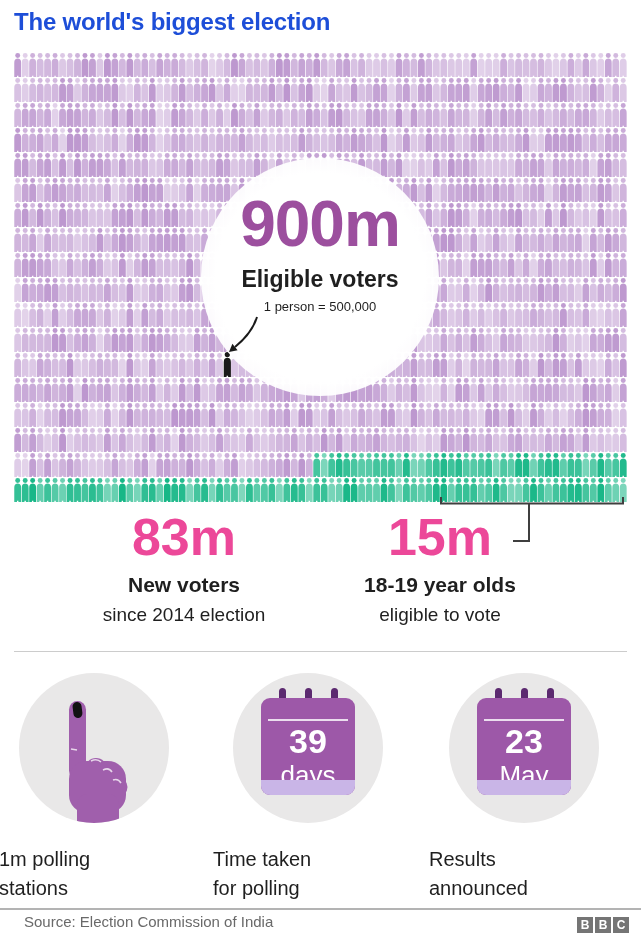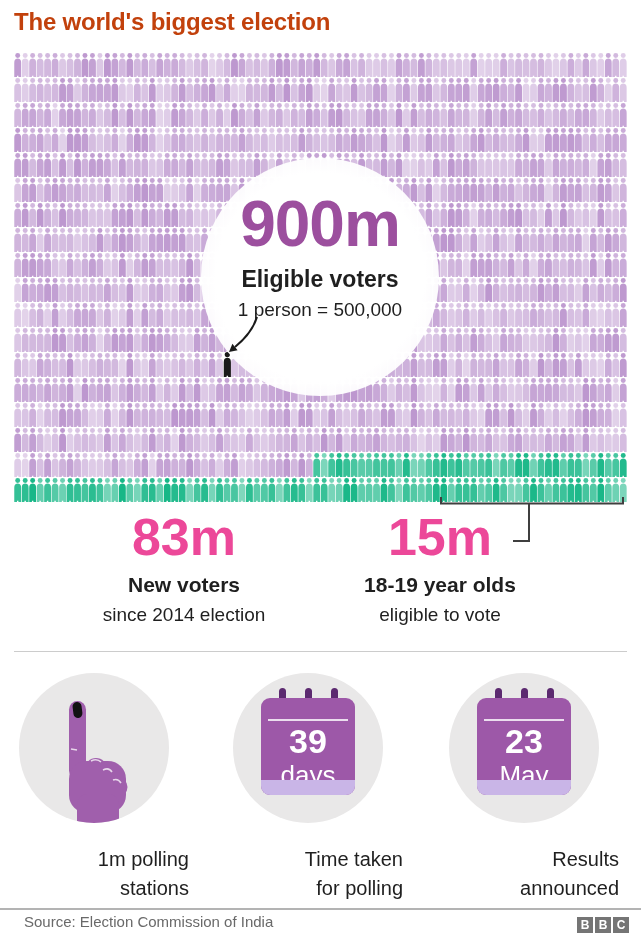--- a/index.html
+++ b/index.html
@@ -1,38 +1,38 @@
 <!DOCTYPE html>
 <html><head>
 <meta charset="utf-8">
 <style>
   html,body{margin:0;padding:0;}
   body{width:641px;height:934px;position:relative;background:#ffffff;
        font-family:"Liberation Sans",sans-serif;overflow:hidden;color:#1f1f1f;}
   .abs{position:absolute;}
-  #title{left:14px;top:8px;font-size:24px;font-weight:bold;color:#c2410c;letter-spacing:-0.2px;}
+  #title{left:14px;top:8px;font-size:24px;font-weight:bold;color:#1d4ed8;letter-spacing:-0.2px;}
   #pictogram{left:14px;top:53px;}
   #circle-overlay{left:201px;top:158px;width:238px;height:238px;border-radius:50%;
     background:radial-gradient(circle, rgba(255,255,255,1) 0%, rgba(255,255,255,1) 62%,
                rgba(255,255,255,0.9) 78%, rgba(255,255,255,0) 100%);}
   #big-value{left:170px;top:190px;width:300px;text-align:center;font-size:64px;font-weight:bold;
     color:#9c4f9e;letter-spacing:-1px;line-height:68px;}
   #big-label{left:170px;top:266px;width:300px;text-align:center;font-size:23px;font-weight:bold;}
-  #legend-text{left:170px;top:299px;width:300px;text-align:center;font-size:19px;}
+  #legend-text{left:170px;top:299px;width:300px;text-align:center;font-size:13px;}
   #anno-svg{left:0;top:0;pointer-events:none;}
   .stat{width:300px;text-align:center;}
   #stat-left{left:34px;top:510px;}
   #stat-right{left:290px;top:510px;}
   .stat-value{font-size:52px;font-weight:bold;color:#ec4899;line-height:54px;}
   .stat-label{font-size:21px;font-weight:bold;margin-top:9px;}
   .stat-sub{font-size:19px;margin-top:7px;}
   #divider{left:14px;top:651px;width:613px;height:1px;background:#cccccc;}
   .fact-circle{top:673px;width:150px;height:150px;border-radius:50%;background:#e9e8e8;overflow:hidden;}
   #circle-1{left:19px;} #circle-2{left:233px;} #circle-3{left:449px;}
-  .fact-label{top:845px;width:190px;text-align:right;font-size:20px;line-height:29px;}
+  .fact-label{top:845px;width:190px;text-align:left;font-size:20px;line-height:29px;}
   #label-1{left:-1px;} #label-2{left:213px;} #label-3{left:429px;}
   .cal{position:absolute;left:28px;top:15px;width:94px;height:112px;padding-left:20px;}
   .cal-ring{position:absolute;top:0;width:7px;height:18px;border-radius:4px;background:#5c2a70;}
   .cal-body{position:absolute;top:10px;left:0;width:94px;height:97px;border-radius:9px;background:#9d58a8;}
   .cal-line{position:absolute;top:21px;left:7px;right:7px;height:2px;background:rgba(255,255,255,0.8);}
   .cal-strip{position:absolute;bottom:0;left:0;right:0;height:15px;background:#c9b5e7;border-radius:0 0 9px 9px;}
   .cal-num{position:absolute;top:24px;width:100%;text-align:center;font-size:34px;font-weight:bold;color:#fff;}
   .cal-word{position:absolute;top:62px;width:100%;text-align:center;font-size:26px;color:#fff;}
   #hand-svg{position:absolute;left:36px;top:26px;}
   #footer-line{left:0;top:908px;width:641px;height:2px;background:#b3b3b3;}

